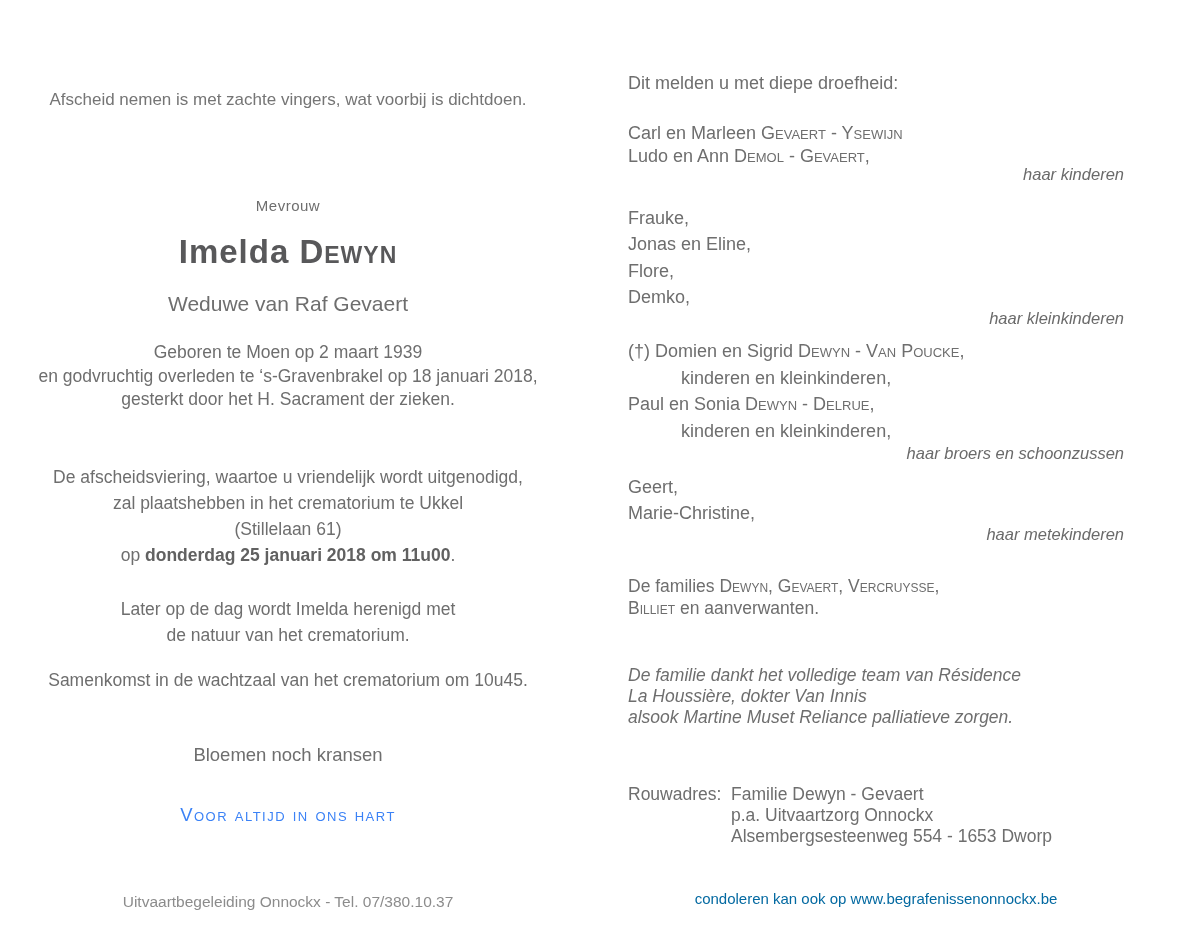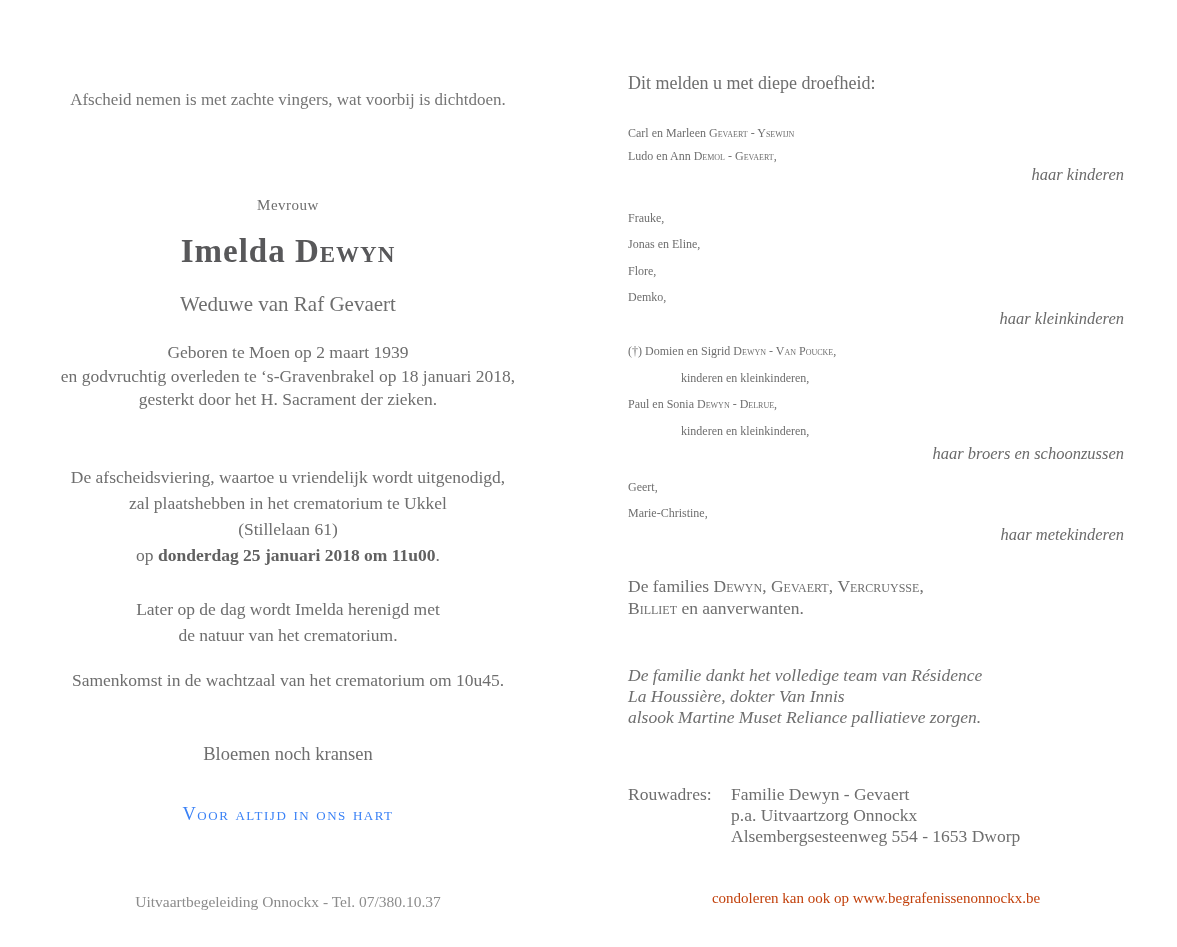--- a/index.html
+++ b/index.html
@@ -1,20 +1,20 @@
 <!DOCTYPE html>
 <html><head>
 <meta charset="utf-8">
 <style>
   html,body{margin:0;padding:0;background:#ffffff;}
   .card{
     position:relative;
     width:1177px;height:947px;
     background:#ffffff;
-    font-family:Liberation Serif, serif;
+    font-family:Liberation Sans, sans-serif;
     color:#6e6e6e;
     overflow:hidden;
   }
   
   .lb{position:absolute;left:8px;width:560px;text-align:center;}
   
   .rb{position:absolute;left:628px;width:496px;text-align:left;}
 
   .quote{top:90px;font-size:17px;color:#757575;}
   .honorific{top:197px;font-size:15px;letter-spacing:.5px;}
@@ -24,36 +24,36 @@
   .life{top:341px;font-size:17.5px;line-height:23.5px;}
   .ceremony{top:464px;font-size:17.5px;line-height:26px;}
   .ceremony b{font-weight:bold;color:#616161;}
   .reunion{top:596px;font-size:17.5px;line-height:26px;}
   .gathering{top:670px;font-size:17.5px;}
   .flowers{top:744px;font-size:18.5px;}
   .motto{top:804px;font-size:18.5px;font-variant:small-caps;letter-spacing:1.5px;color:#3b82f6;}
   .footer-left{top:893px;font-size:15.5px;color:#8c8c8c;}
 
   .intro{top:73px;font-size:18px;}
-  .family-block{font-size:12px;}
+  .family-block{font-size:18px;}
   .children{top:122px;line-height:22.5px;}
   .rlabel{font-style:italic;text-align:right;font-size:16.5px;color:#6a6a6a;}
   .label-children{top:165px;}
   .grandchildren{top:205px;line-height:26.3px;}
   .label-grandchildren{top:309px;}
   .siblings{top:338px;line-height:26.5px;}
   .indent{padding-left:53px;}
   .label-siblings{top:444px;}
   .godchildren{top:474px;line-height:26px;}
   .label-godchildren{top:525px;}
   .families{top:576px;font-size:17.5px;line-height:21.5px;}
   .thanks{top:665px;font-size:17.5px;line-height:21px;font-style:italic;}
   .mourning{top:784px;font-size:17.5px;line-height:21px;display:flex;}
   .mourning .mlabel{width:103px;flex:0 0 103px;}
-  .footer-right{top:890px;font-size:15px;color:#c2410c;text-align:center;}
+  .footer-right{top:890px;font-size:15px;color:#0369a1;text-align:center;}
 </style>
 </head>
 <body>
 
 <div class="card">
 
   <div class="lb quote">Afscheid nemen is met zachte vingers, wat voorbij is dichtdoen.</div>
 
   <div class="lb honorific">Mevrouw</div>
 

